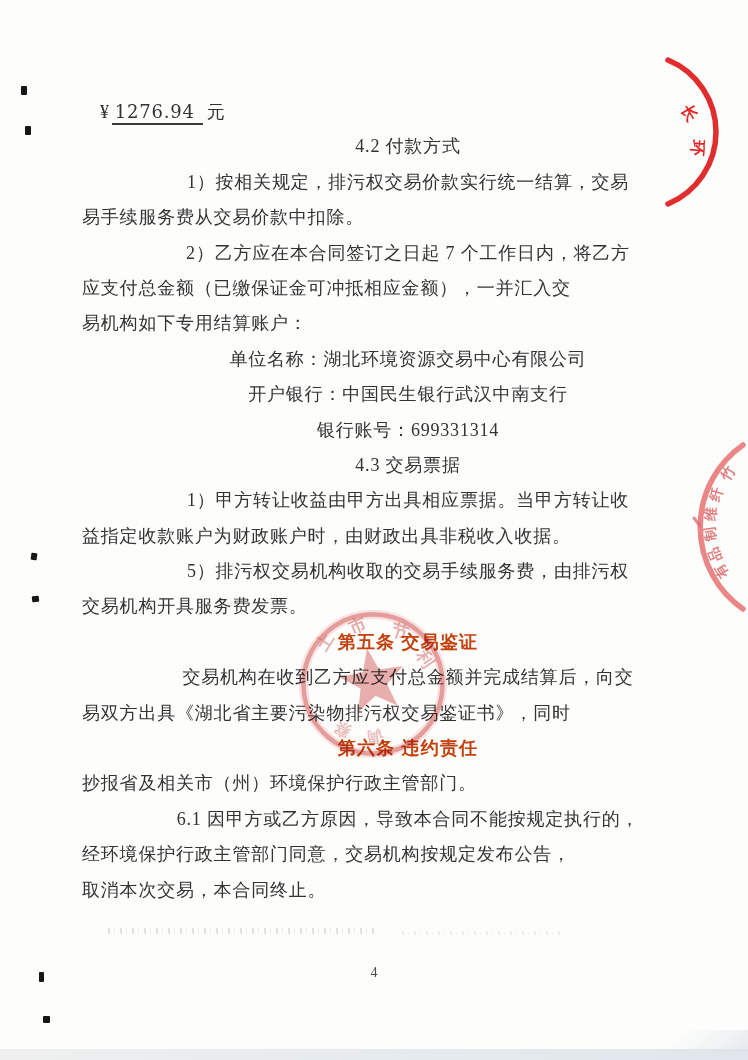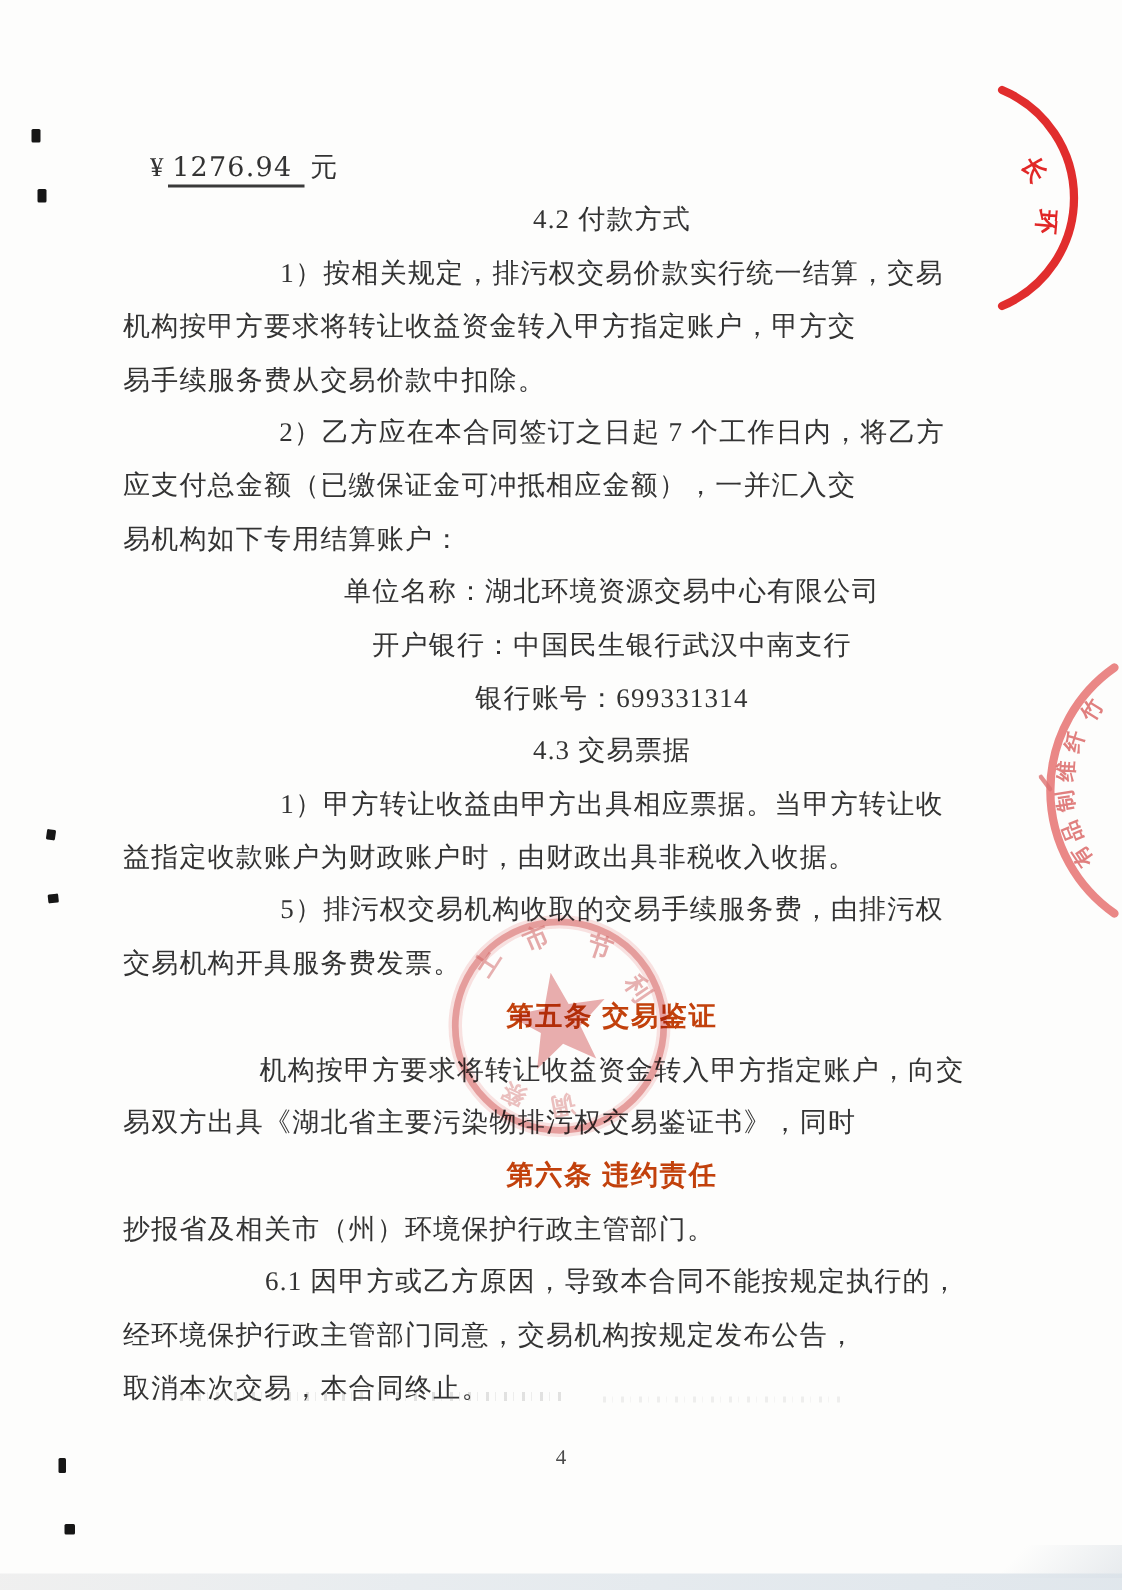--- a/index.html
+++ b/index.html
@@ -62,35 +62,34 @@
 <body>
 
 <div class="page">
 
   <div class="textblock">
     <div class="line amount-line">
       <span class="cur">¥</span><span class="u">1276.94</span><span class="unit">元</span>
     </div>
     <div class="line indent">4.2 付款方式</div>
     <div class="line indent">1）按相关规定，排污权交易价款实行统一结算，交易</div>
-    <div class="line">机构按甲方要求将转让收益资金转入甲方指定账户，甲方交</div>
     <div class="line">易手续服务费从交易价款中扣除。</div>
     <div class="line indent">2）乙方应在本合同签订之日起 7 个工作日内，将乙方</div>
     <div class="line">应支付总金额（已缴保证金可冲抵相应金额），一并汇入交</div>
     <div class="line">易机构如下专用结算账户：</div>
     <div class="line indent">单位名称：湖北环境资源交易中心有限公司</div>
     <div class="line indent">开户银行：中国民生银行武汉中南支行</div>
     <div class="line indent">银行账号：699331314</div>
     <div class="line indent">4.3 交易票据</div>
     <div class="line indent">1）甲方转让收益由甲方出具相应票据。当甲方转让收</div>
     <div class="line">益指定收款账户为财政账户时，由财政出具非税收入收据。</div>
     <div class="line indent">5）排污权交易机构收取的交易手续服务费，由排污权</div>
     <div class="line">交易机构开具服务费发票。</div>
     <div class="line indent hd">第五条 交易鉴证</div>
-    <div class="line indent">机构按甲方要求将转让收益资金转入甲方指定账户，向交</div>
+    <div class="line indent">交易机构在收到乙方应支付总金额并完成结算后，向交</div>
     <div class="line">易双方出具《湖北省主要污染物排污权交易鉴证书》，同时</div>
     <div class="line indent hd">第六条 违约责任</div>
     <div class="line">抄报省及相关市（州）环境保护行政主管部门。</div>
     <div class="line indent">6.1 因甲方或乙方原因，导致本合同不能按规定执行的，</div>
     <div class="line">经环境保护行政主管部门同意，交易机构按规定发布公告，</div>
     <div class="line">取消本次交易，本合同终止。</div>
   </div>
 
   <div class="pageno">4</div>
 

